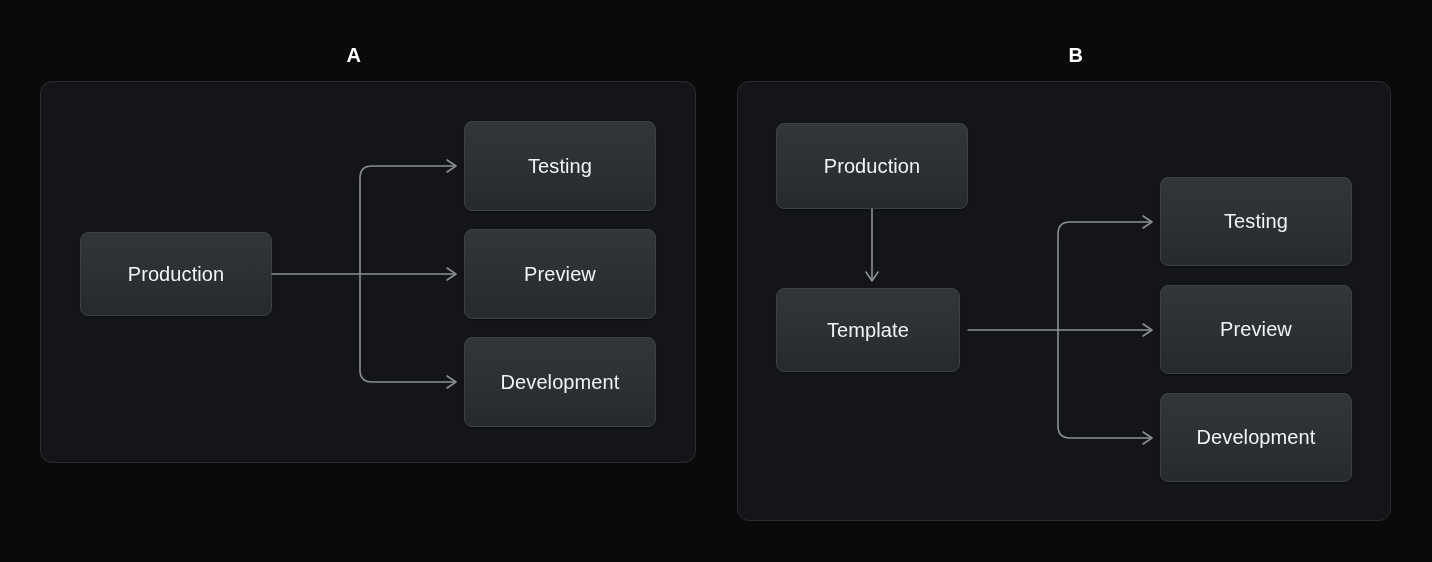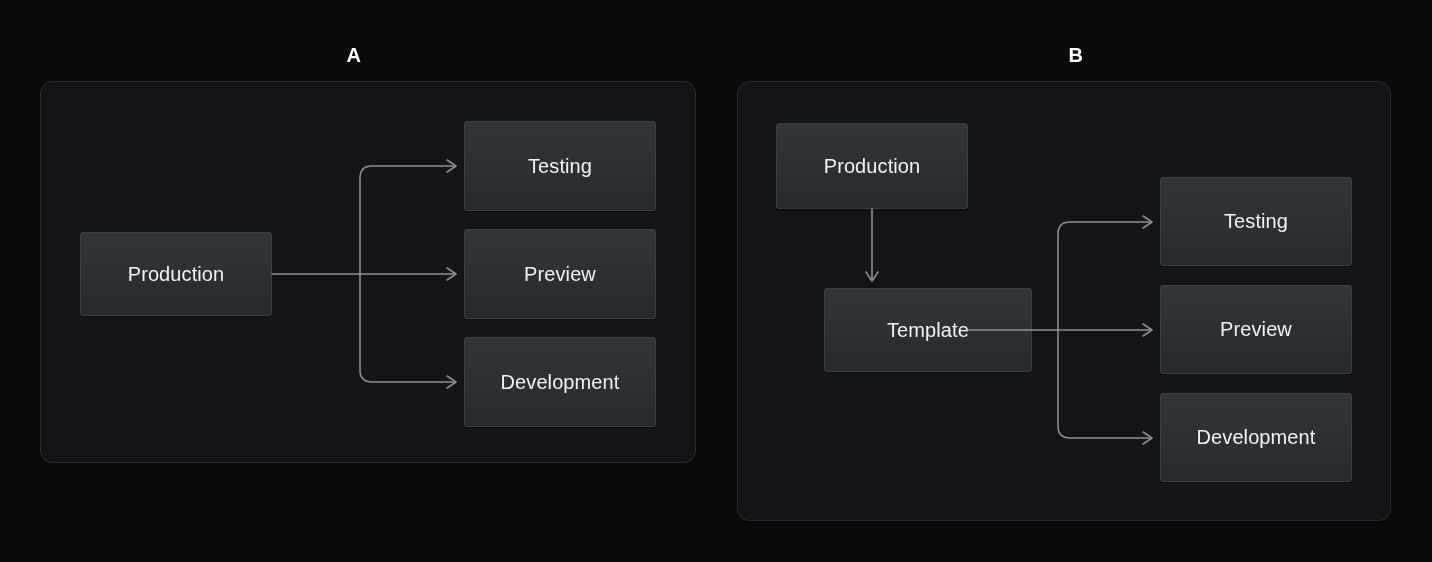--- a/index.html
+++ b/index.html
@@ -37,21 +37,21 @@
     border-radius: 12px;
     box-sizing: border-box;
   }
 
   
   .node {
     position: absolute;
     box-sizing: border-box;
     background: linear-gradient(180deg, #323539 0%, #2c2f34 55%, #26292d 100%);
     border: 1px solid #3c3f44;
-    border-radius: 3px;
+    border-radius: 8px;
     display: flex;
     align-items: center;
     justify-content: center;
     color: #f2f3f5;
     font-size: 20px;
     font-weight: 400;
     letter-spacing: 0.1px;
     white-space: nowrap;
     box-shadow: 0 1px 2px rgba(0,0,0,0.45);
   }
@@ -103,21 +103,21 @@
     <span>Development</span>
   </div>
 
   <div class="panel-caption" style="left:1076px; top:44px;">B</div>
 
   <div class="panel" style="left:737px; top:81px; width:654px; height:440px;"></div>
 
   <div class="node" style="left:776px; top:123px; width:192px; height:86px;">
     <span>Production</span>
   </div>
-  <div class="node" style="left:776px; top:288px; width:208px; height:84px;margin-left:48px;">
+  <div class="node" style="left:776px; top:288px; width:184px; height:84px;">
     <span>Template</span>
   </div>
   <div class="node" style="left:1160px; top:177px; width:192px; height:89px;">
     <span>Testing</span>
   </div>
   <div class="node" style="left:1160px; top:285px; width:192px; height:89px;">
     <span>Preview</span>
   </div>
   <div class="node" style="left:1160px; top:393px; width:192px; height:89px;">
     <span>Development</span>

